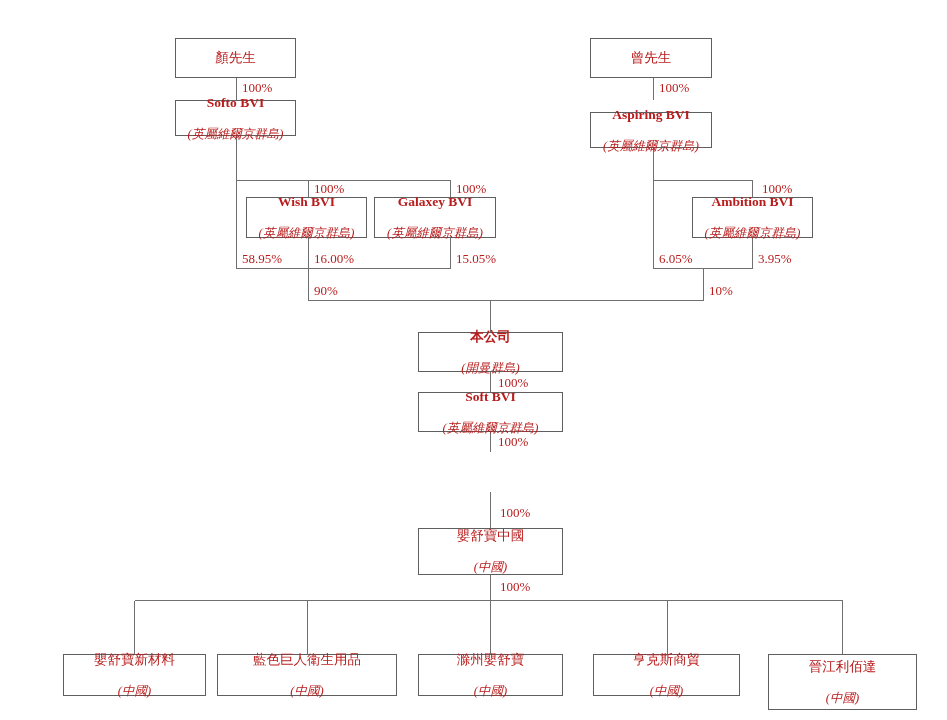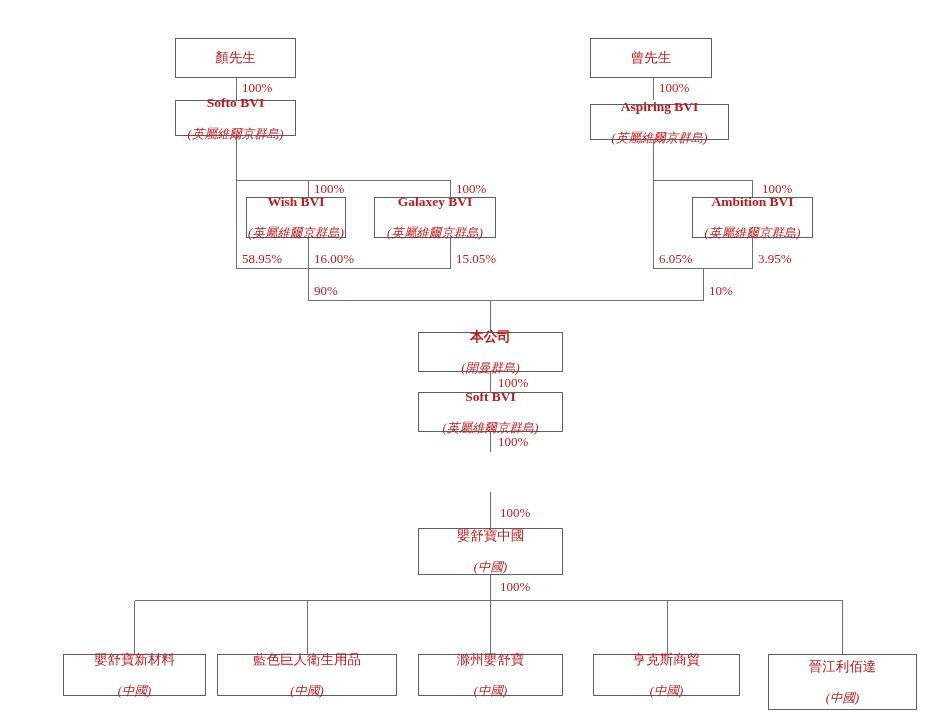--- a/index.html
+++ b/index.html
@@ -28,22 +28,22 @@
   .node .juris{font-size:12.5px;font-style:italic;white-space:nowrap;margin-top:16px;}
   .pct{
     position:absolute;
     font-size:13px;
     white-space:nowrap;
   }
   
   #n-mr-yan{left:175px;top:38px;width:121px;height:40px}
   #n-mr-zeng{left:590px;top:38px;width:122px;height:40px}
   #n-softo{left:175px;top:100px;width:121px;height:36px}
-  #n-aspiring{left:590px;top:104px;width:139px;height:36px}
-  #n-wish{left:246px;top:197px;width:100px;height:41px}
+  #n-aspiring{left:590px;top:112px;width:122px;height:36px}
+  #n-wish{left:246px;top:197px;width:121px;height:41px}
   #n-galaxey{left:374px;top:197px;width:122px;height:41px}
   #n-ambition{left:692px;top:197px;width:121px;height:41px}
   #n-company{left:418px;top:332px;width:145px;height:40px}
   #n-soft{left:418px;top:392px;width:145px;height:40px}
   #n-ysb-hk{left:418px;top:452px;width:145px;height:40px}
   #n-ysb-cn{left:418px;top:528px;width:145px;height:47px}
   #n-sub1{left:63px;top:654px;width:143px;height:42px}
   #n-sub2{left:217px;top:654px;width:180px;height:42px}
   #n-sub3{left:418px;top:654px;width:145px;height:42px}
   #n-sub4{left:593px;top:654px;width:147px;height:42px}

